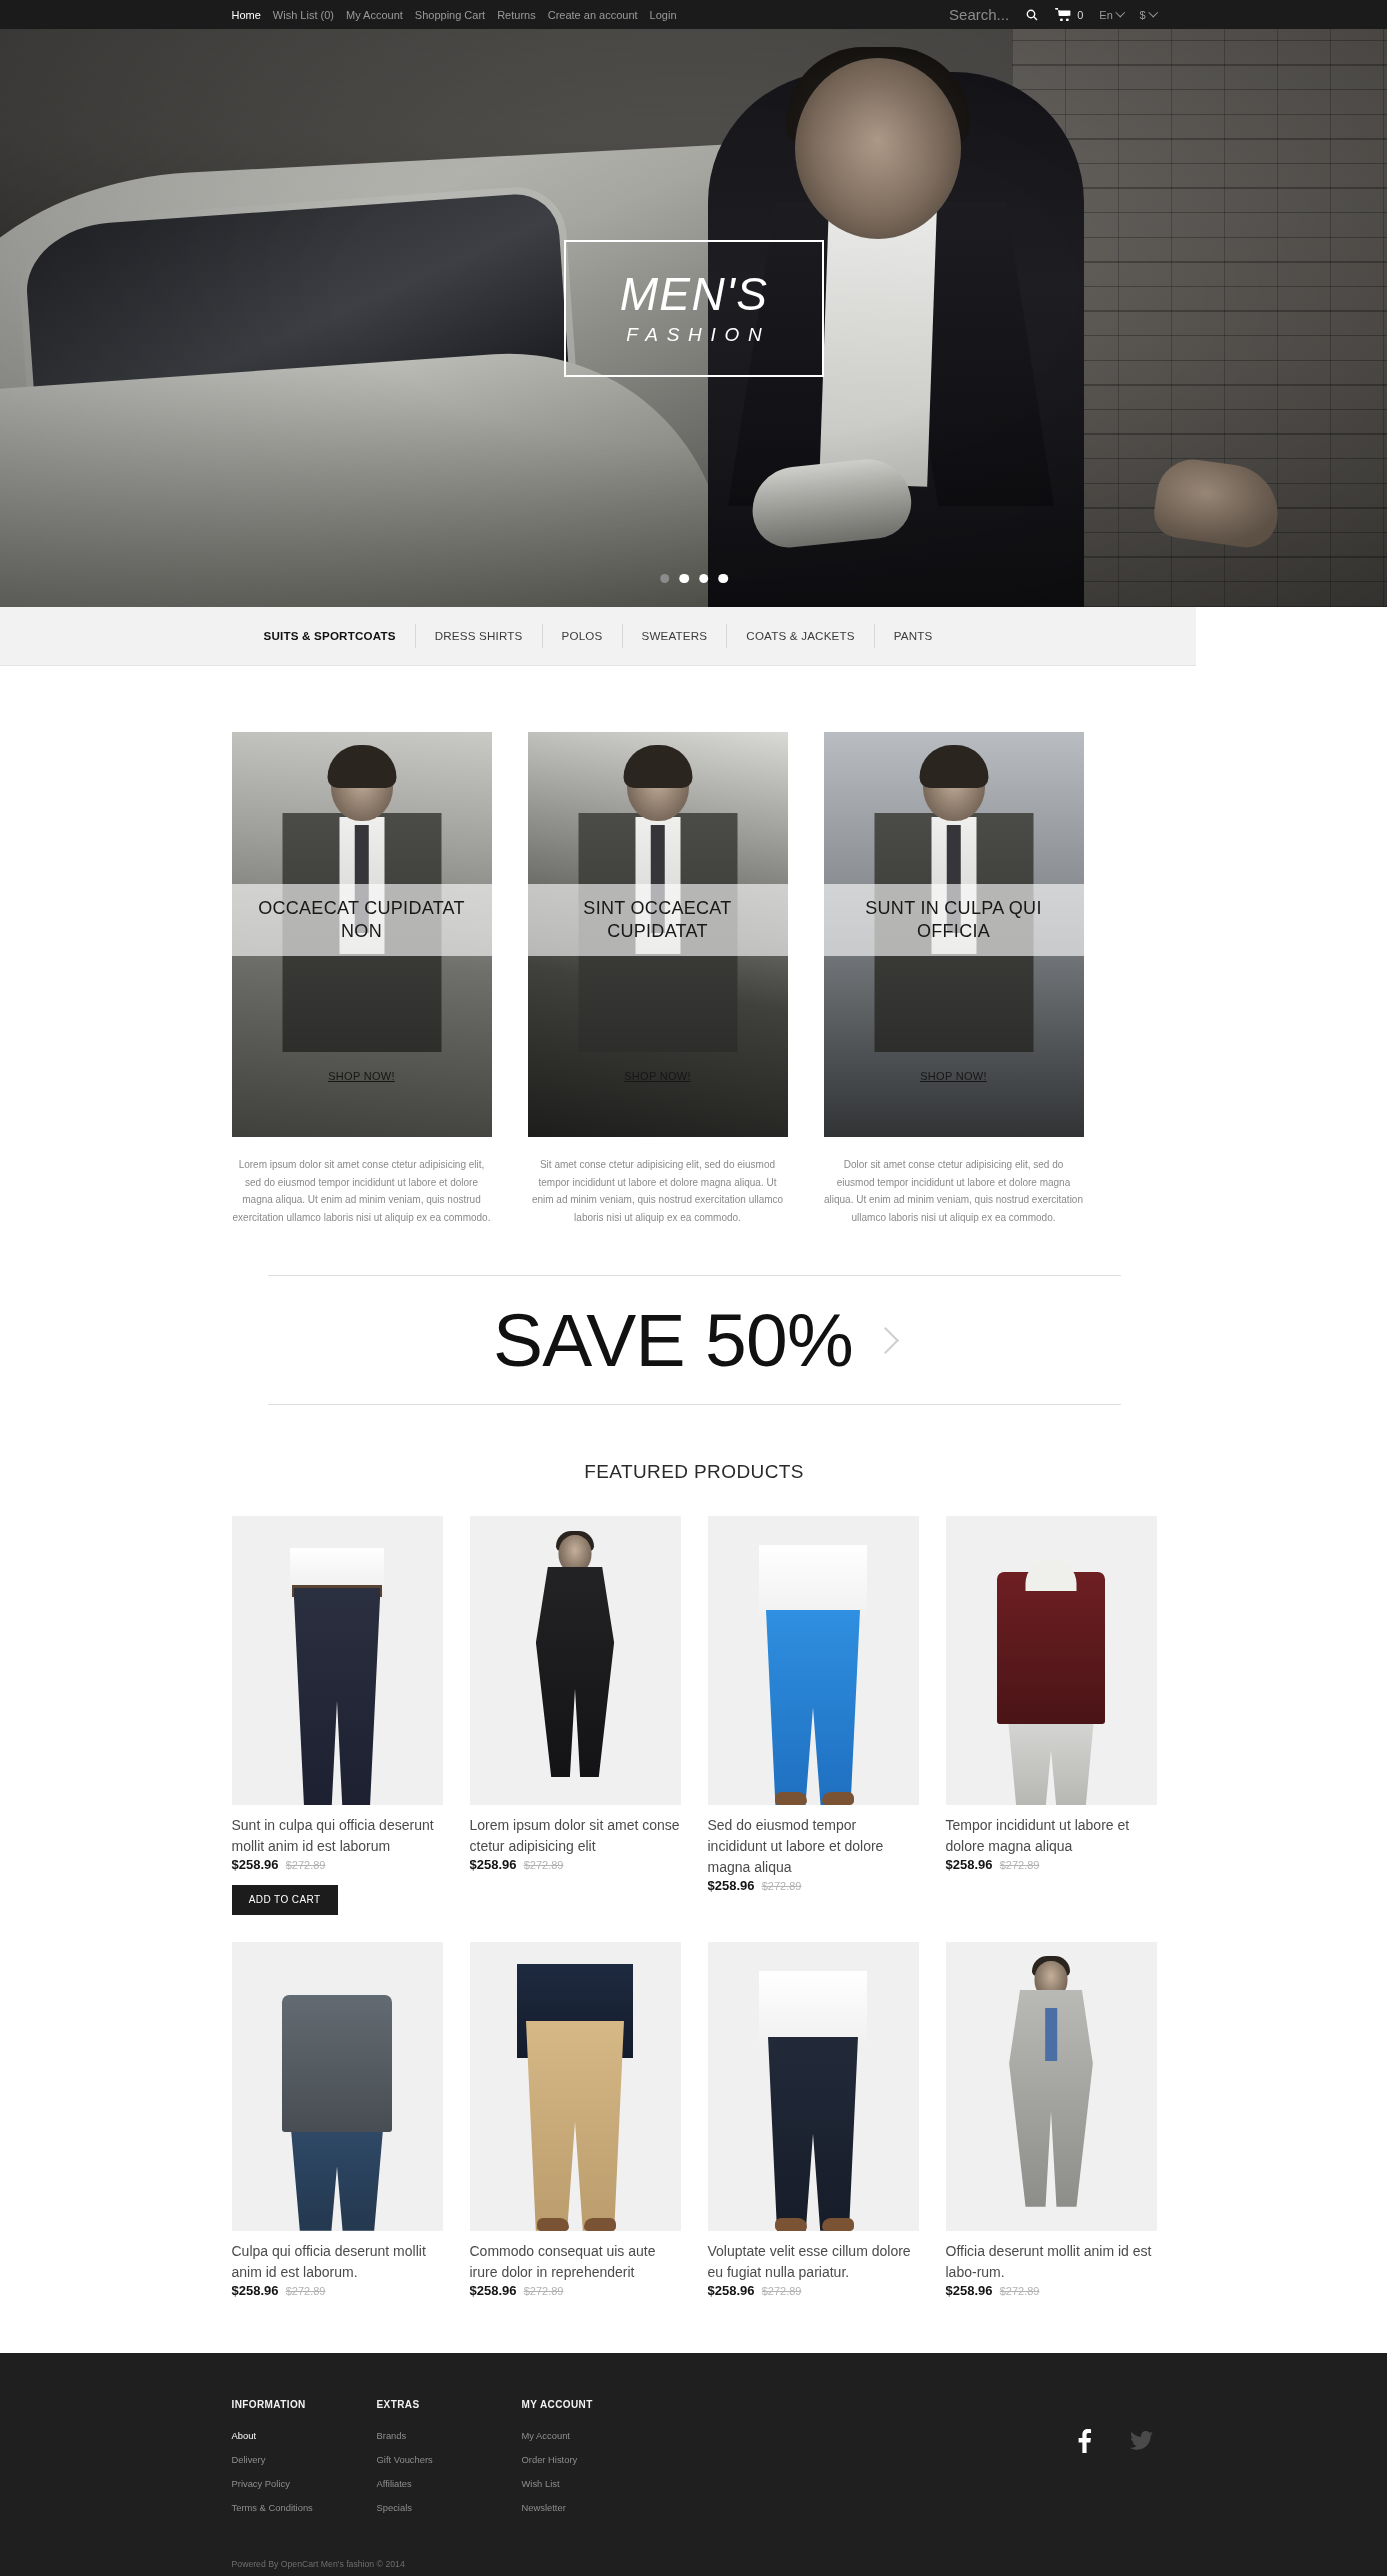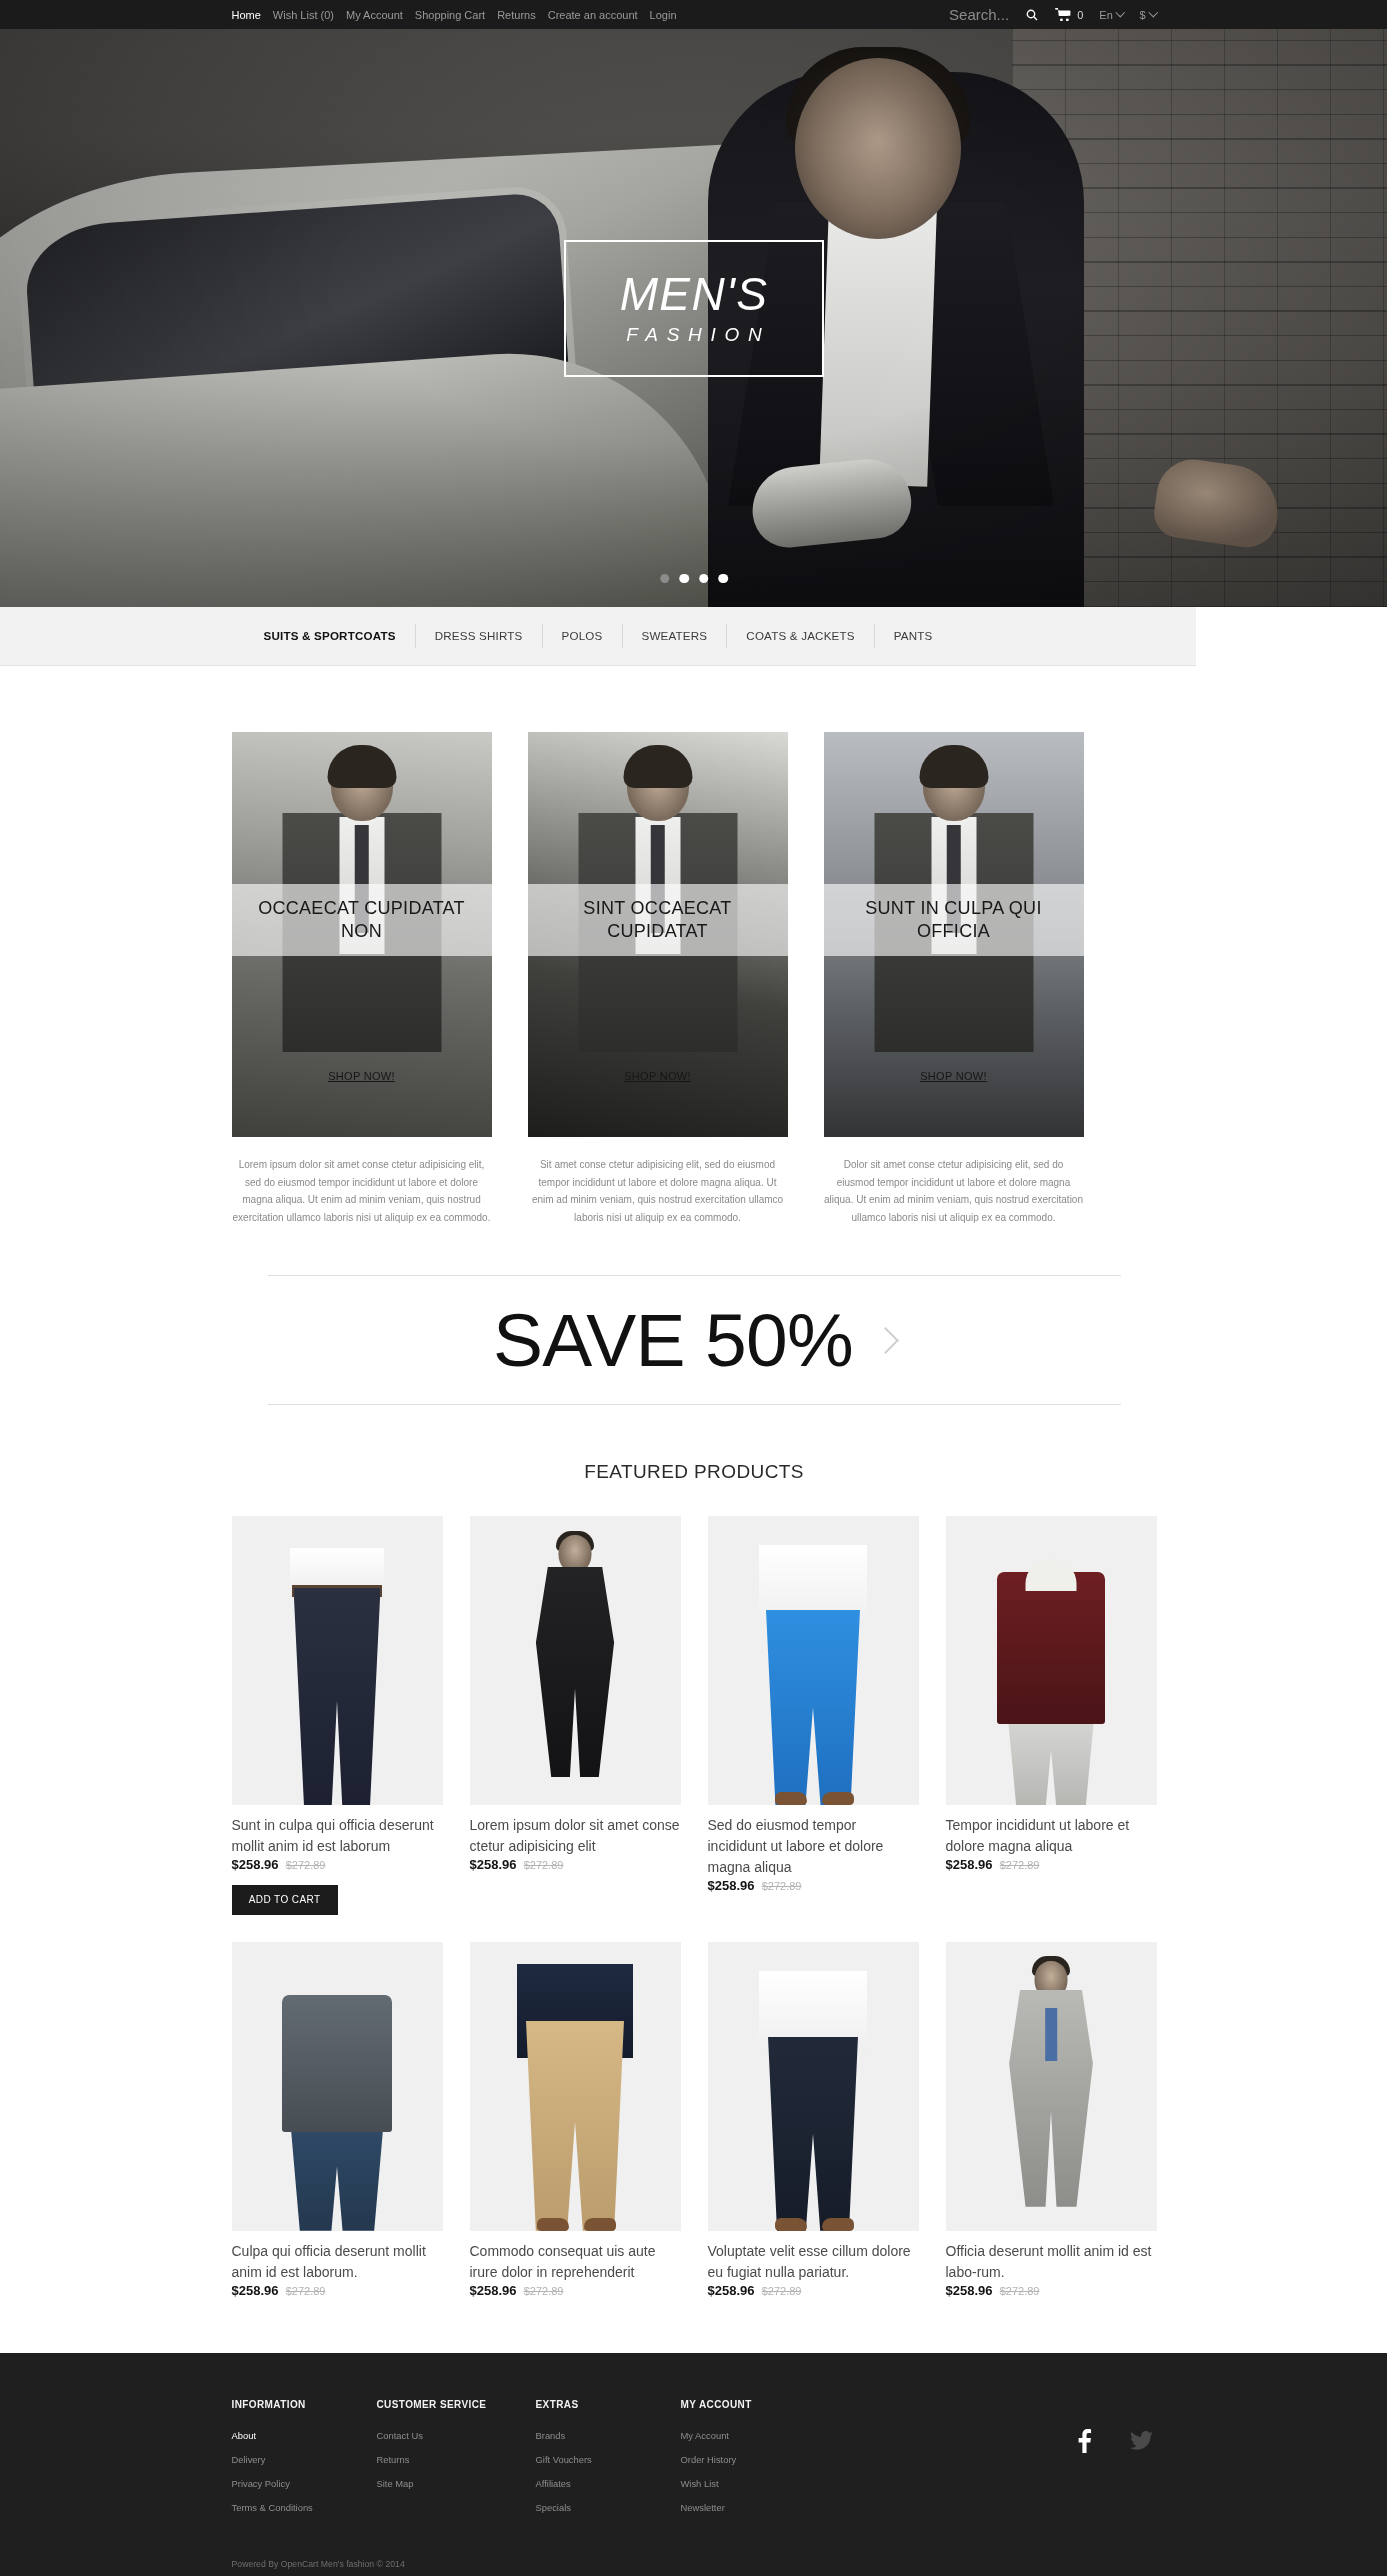--- a/index.html
+++ b/index.html
@@ -506,26 +506,20 @@
 
 <div class="footer">
   <div class="footer-inner" id="footerCols">
     <div class="fcol">
         <h4>INFORMATION</h4>
         <a href="#" class="active">About</a>
         <a href="#" class="">Delivery</a>
         <a href="#" class="">Privacy Policy</a>
         <a href="#" class="">Terms &amp; Conditions</a>
       </div>
-      <div class="fcol wide">
-        <h4>CUSTOMER SERVICE</h4>
-        <a href="#" class="">Contact Us</a>
-        <a href="#" class="">Returns</a>
-        <a href="#" class="">Site Map</a>
-      </div>
       <div class="fcol">
         <h4>EXTRAS</h4>
         <a href="#" class="">Brands</a>
         <a href="#" class="">Gift Vouchers</a>
         <a href="#" class="">Affiliates</a>
         <a href="#" class="">Specials</a>
       </div>
       <div class="fcol">
         <h4>MY ACCOUNT</h4>
         <a href="#" class="">My Account</a>

